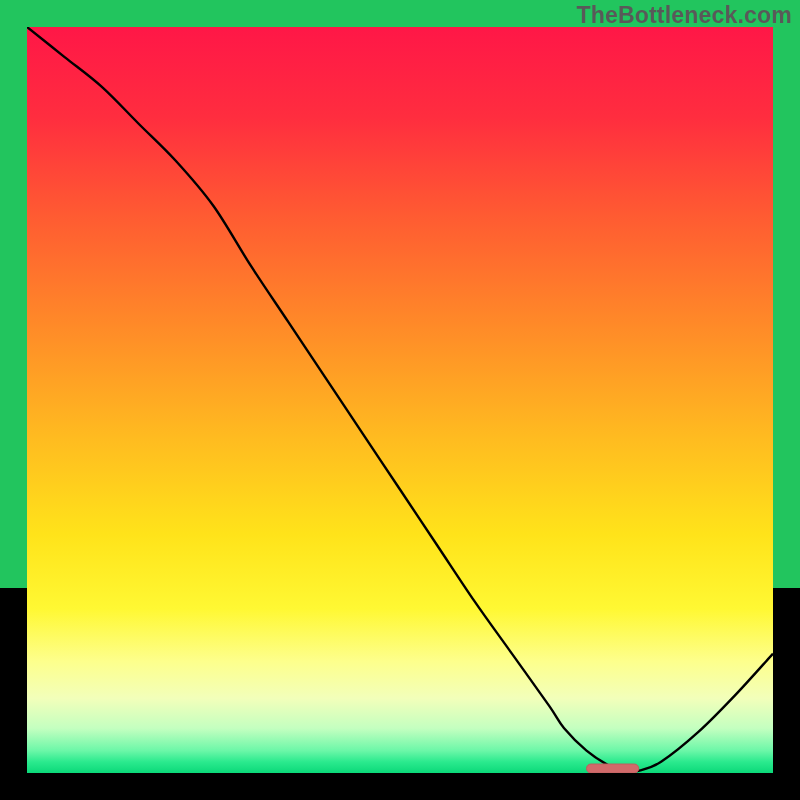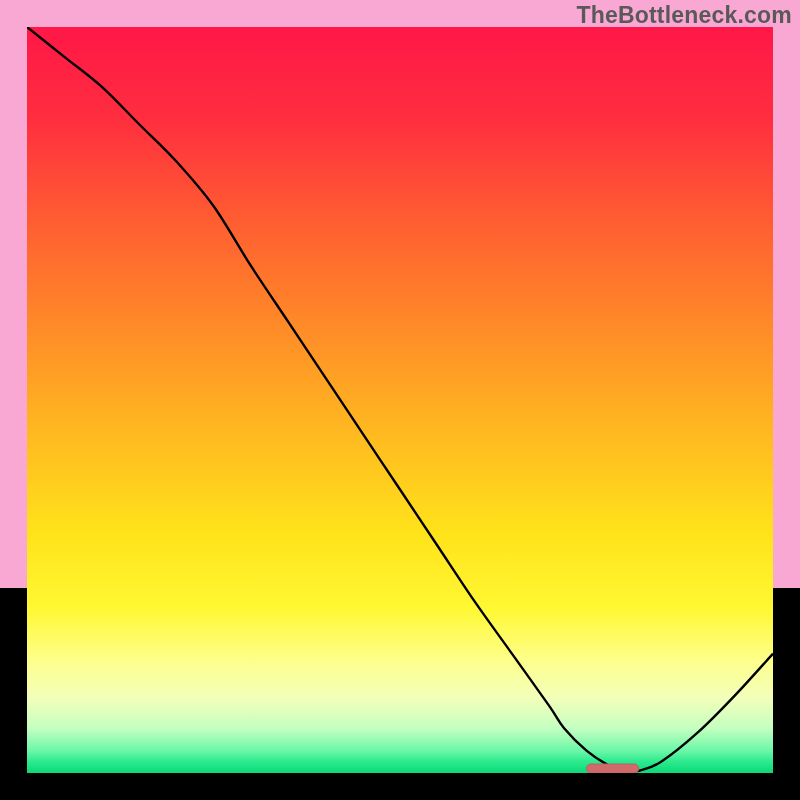--- a/index.html
+++ b/index.html
@@ -8,21 +8,21 @@
     width: 800px;
     height: 800px;
     overflow: hidden;
     background: #000;
     font-family: Arial, Helvetica, sans-serif;
   }
   .frame {
     position: relative;
     width: 800px;
     height: 588px;
-    background: #f9a8d4;
+    background: #22c55e;
   }
   .watermark {
     position: absolute;
     top: 2px;
     right: 8px;
     color: #595959;
     font-size: 23px;
     font-weight: bold;
     letter-spacing: 0.2px;
     z-index: 2;

